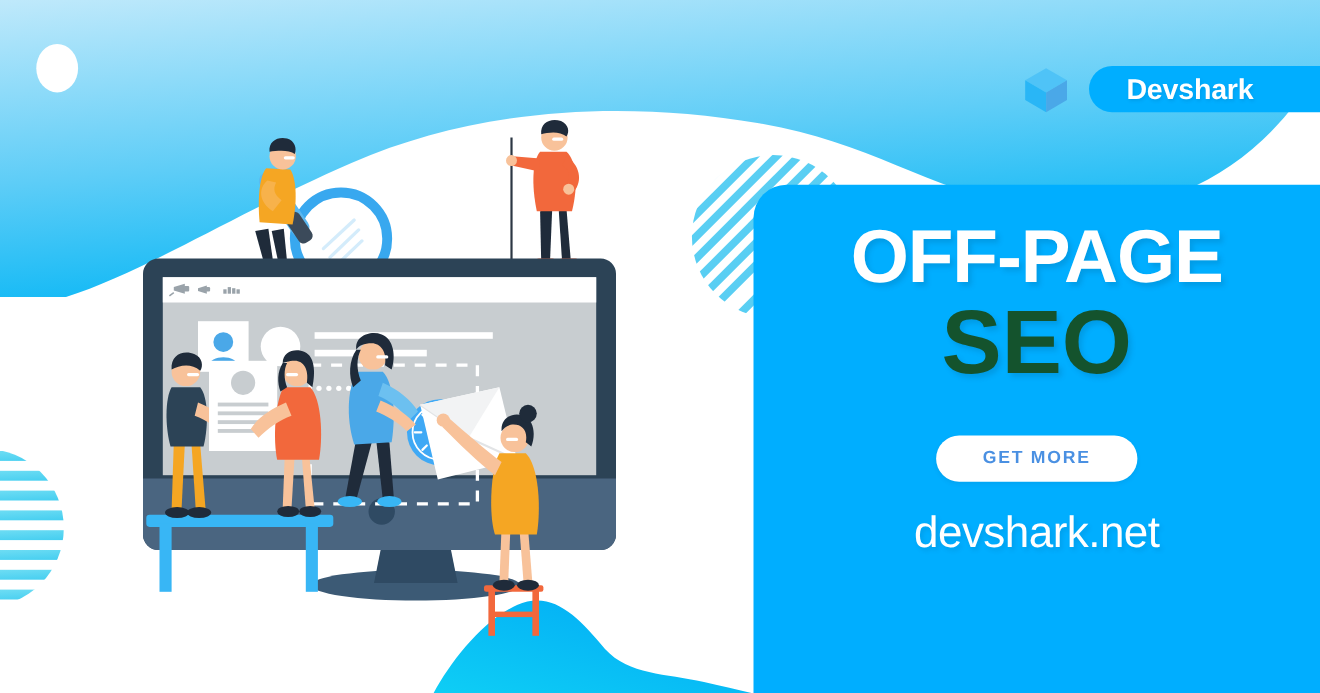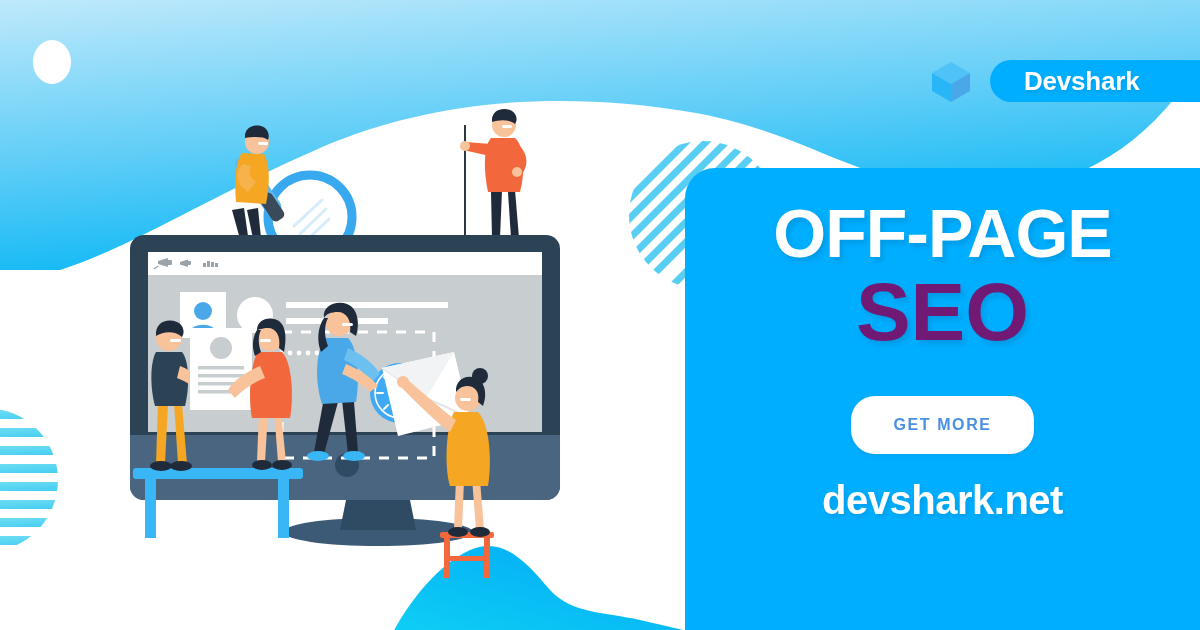--- a/index.html
+++ b/index.html
@@ -30,38 +30,38 @@
     position:absolute;left:0;top:0;width:515px;height:462px;
     display:flex;flex-direction:column;align-items:center;
     padding-top:28px;box-sizing:border-box;
   }
   .title-1{
     color:#ffffff;font-weight:bold;font-size:68px;line-height:74px;
     letter-spacing:-1px;text-align:center;white-space:nowrap;
     text-shadow:3px 4px 5px rgba(0,90,140,.22);
   }
   .title-2{
-    color:#701a75;font-weight:bold;font-size:82px;line-height:84px;
+    color:#14532d;font-weight:bold;font-size:82px;line-height:84px;
     letter-spacing:0px;text-align:right;
     text-shadow:3px 4px 5px rgba(0,90,140,.22);
   }
   .subtitle{
     margin-top:14px;color:#ffffff;font-weight:bold;font-size:44px;
     letter-spacing:2px;text-align:center;
     text-shadow:2px 3px 4px rgba(0,90,140,.20);
   }
   .cta{
     margin-top:42px;background:#ffffff;border:none;border-radius:24px;
-    padding:0 42px;height:58px;line-height:42px;
+    padding:0 42px;height:42px;line-height:42px;
     color:#4a90e2;font-weight:bold;font-size:16px;letter-spacing:1.6px;
     font-family:"Liberation Sans","DejaVu Sans",sans-serif;cursor:pointer;
     box-shadow:0 2px 4px rgba(0,80,130,.10);
   }
   .site-url{
-    margin-top:24px;color:#ffffff;font-weight:bold;font-size:40px;
+    margin-top:24px;color:#ffffff;font-weight:normal;font-size:40px;
     letter-spacing:-0.5px;text-shadow:2px 3px 4px rgba(0,90,140,.18);
   }
 
   
   .logo-wrap{position:absolute;left:928px;top:58px;display:flex;align-items:center;}
   .logo-cube{width:46px;height:46px;display:block;}
   .logo-pill{
     margin-left:16px;height:42px;line-height:42px;
     background:#00aeff;border-top-left-radius:21px;border-bottom-left-radius:21px;
     padding-left:34px;padding-right:120px;

